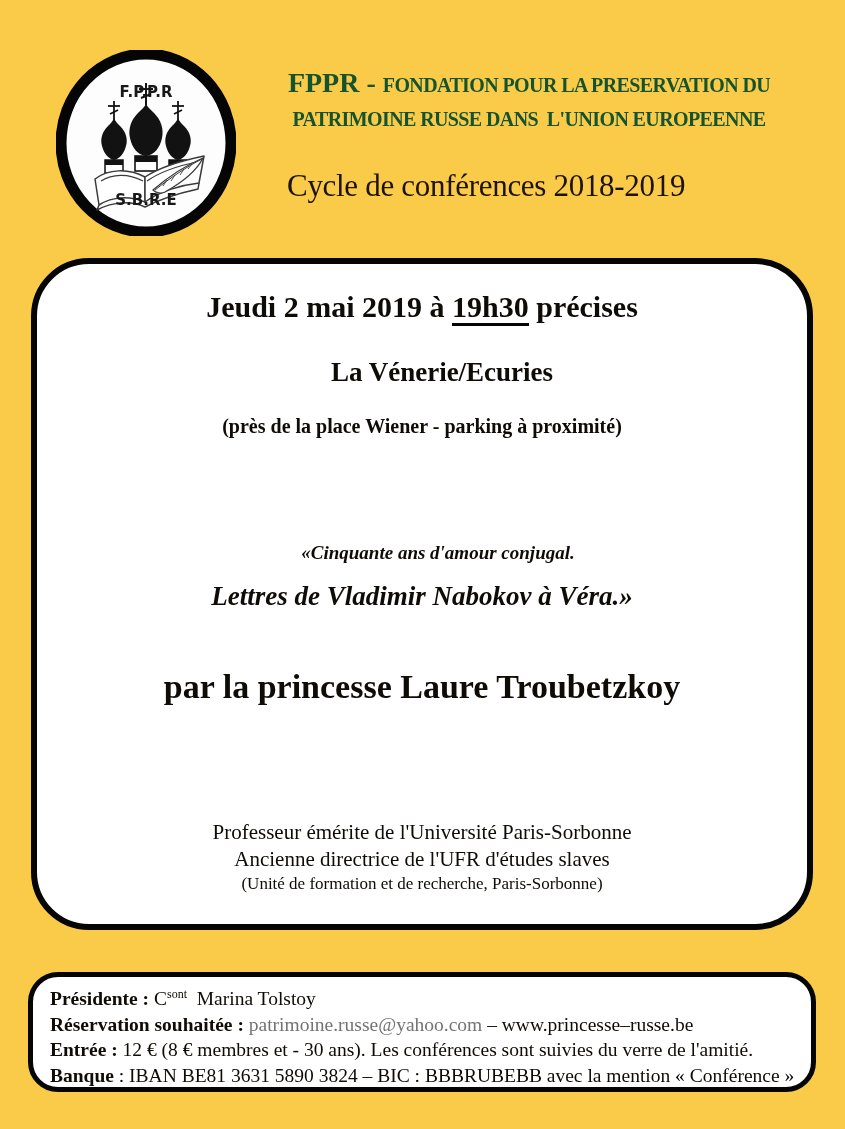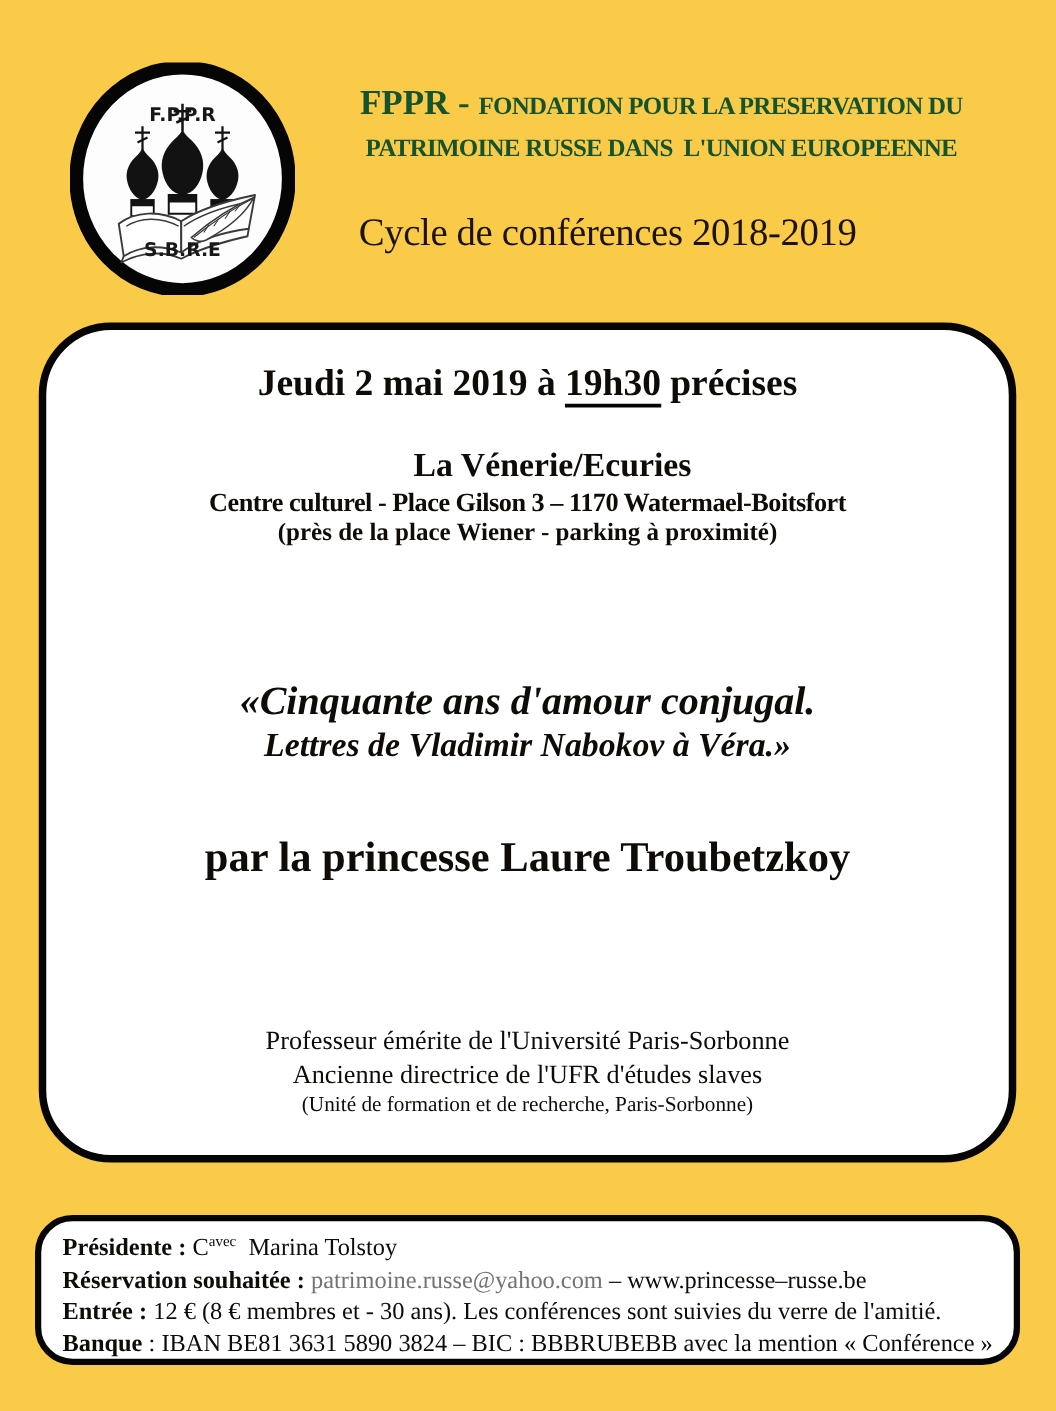--- a/index.html
+++ b/index.html
@@ -47,21 +47,21 @@
   }
   .main-box .line {
     position: absolute; left: 0; width: 100%;
     text-align: center;
   }
   .date-line   { top: 26px;  font-size: 30px; font-weight: bold; }
   .date-line .time-underline { border-bottom: 3px solid #050505; }
   .venue-line  { top: 93px;  font-size: 27px; font-weight: bold; padding-left: 40px; }
   .addr-line   { top: 126px; font-size: 21px; font-weight: bold; letter-spacing: -0.4px; }
   .note-line   { top: 151px; font-size: 20px; font-weight: bold; }
-  .quote1-line { top: 278px; font-size: 32px; font-weight: bold; font-style: italic; }
+  .quote1-line { top: 278px; font-size: 19px; font-weight: bold; font-style: italic; margin-left: 16px; }
   .quote2-line { top: 317px; font-size: 27px; font-weight: bold; font-style: italic; }
   .speaker-line{ top: 404px; font-size: 34px; font-weight: bold; }
   .prof1-line  { top: 556px; font-size: 21px; }
   .prof2-line  { top: 583px; font-size: 21px; }
   .prof3-line  { top: 610px; font-size: 17px; }
 
   
   .footer-box {
     position: absolute; left: 28px; top: 972px;
     width: 788px; height: 120px;
@@ -144,33 +144,32 @@
   <div class="org-line2 pre">PATRIMOINE RUSSE DANS  L'UNION EUROPEENNE</div>
 </div>
 
 <div class="cycle-line pre">Cycle  de conférences 2018-2019</div>
 
 <div class="main-box">
   <div class="line date-line">
     <span class="pre">Jeudi 2 mai 2019 à </span><span class="time-underline pre">19h30</span><span class="pre"> précises</span>
   </div>
   <div class="line venue-line pre">La Vénerie/Ecuries</div>
-  <div class="line addr-line pre">Centre culturel - Place Gilson 3 – 1170 Watermael-Boitsfort</div>
   <div class="line note-line pre">(près de la place Wiener - parking à proximité)</div>
   <div class="line quote1-line pre">«Cinquante ans d'amour conjugal.</div>
   <div class="line quote2-line pre">Lettres de Vladimir Nabokov à Véra.»</div>
   <div class="line speaker-line pre">par la princesse Laure Troubetzkoy</div>
   <div class="line prof1-line pre">Professeur émérite de l'Université Paris-Sorbonne</div>
   <div class="line prof2-line pre">Ancienne directrice de l'UFR d'études slaves</div>
   <div class="line prof3-line pre">(Unité de formation et de recherche, Paris-Sorbonne)</div>
 </div>
 
 <div class="footer-box">
   <div>
-    <b class="pre">Présidente : </b><span class="pre">C</span><sup class="pre">avec</sup><span class="pre">  Marina Tolstoy</span>
+    <b class="pre">Présidente : </b><span class="pre">C</span><sup class="pre">sont</sup><span class="pre">  Marina Tolstoy</span>
   </div>
   <div>
     <b class="pre">Réservation souhaitée : </b><a class="email-link pre">patrimoine.russe@yahoo.com</a><span class="pre"> – www.princesse–russe.be</span>
   </div>
   <div>
     <b class="pre">Entrée :</b><span class="pre"> 12 € (8 € membres et - 30 ans). Les conférences sont suivies du verre de l'amitié.</span>
   </div>
   <div>
     <b class="pre">Banque</b><span class="pre"> : IBAN BE81 3631 5890 3824 – BIC : BBBRUBEBB avec la mention « Conférence »</span>
   </div>

